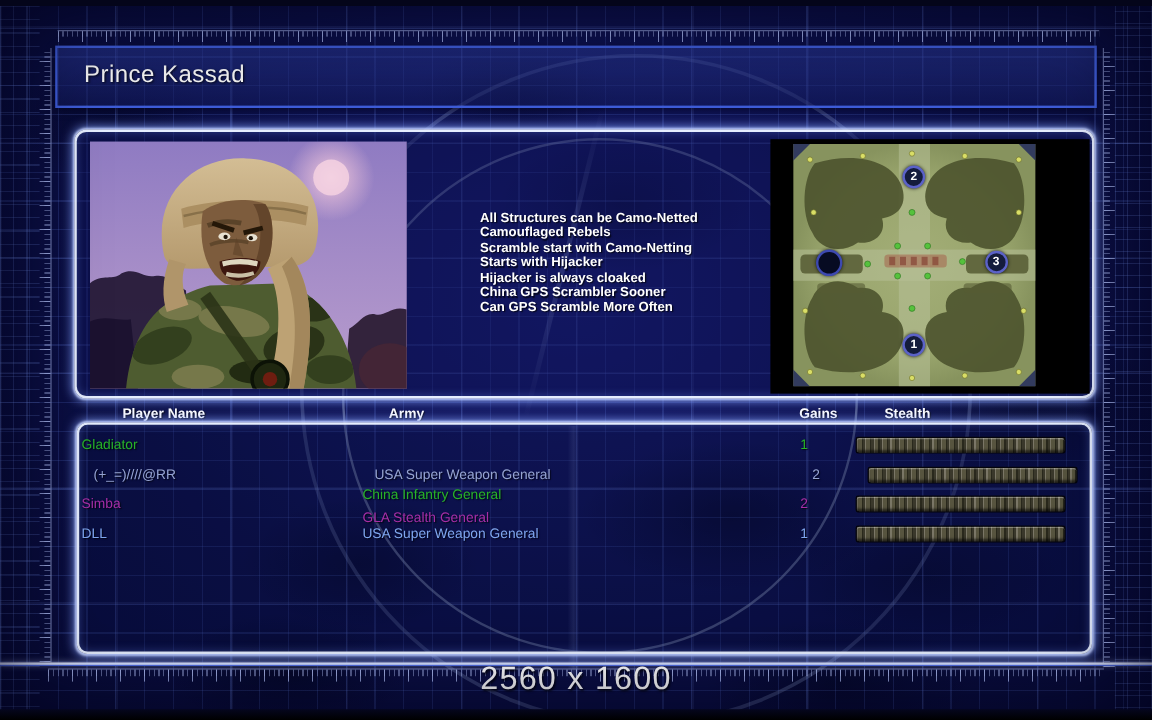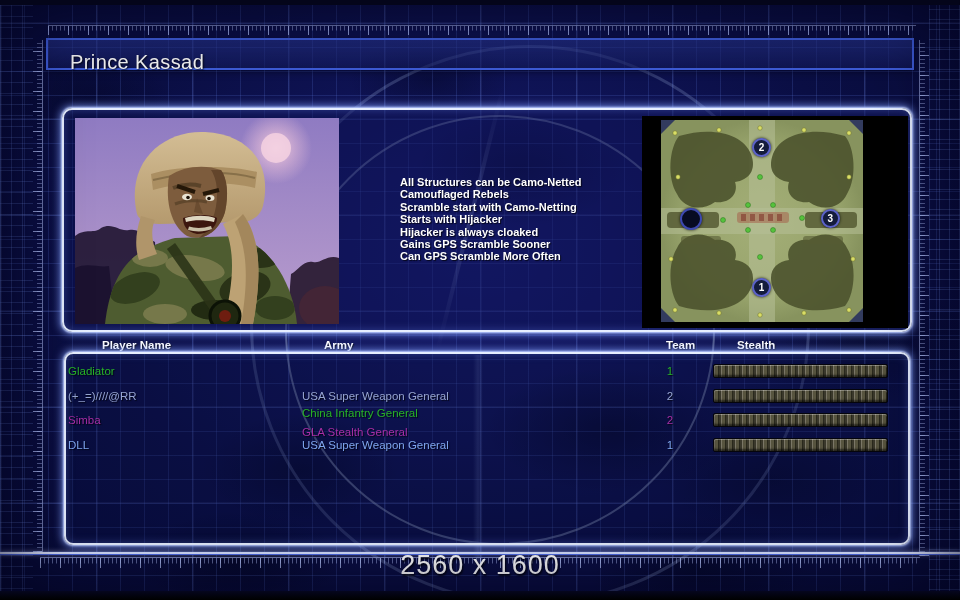--- a/index.html
+++ b/index.html
@@ -71,21 +71,21 @@
       repeating-linear-gradient(0deg, rgba(185,200,255,.42) 0 1px, transparent 1px 4px);
     background-size:100% 100%, 55% 100%; background-position:right top, right top; }
   .ruler-right { left:919px; top:40px; width:10px; height:516px;
     border-left:1px solid rgba(185,200,255,.55);
     background-image:
       repeating-linear-gradient(0deg, rgba(185,200,255,.7) 0 1px, transparent 1px 20px),
       repeating-linear-gradient(0deg, rgba(185,200,255,.42) 0 1px, transparent 1px 4px);
     background-size:100% 100%, 55% 100%; background-position:left top, left top; }
 
   
-  .title-bar { left:46px; top:38px; width:868px; height:32px;
+  .title-bar { left:46px; top:38px; width:868px; height:52px;
     border:2px solid #3e5cd8;
     background:linear-gradient(180deg, rgba(42,57,152,.55), rgba(18,25,90,.6));
     box-shadow:0 2px 6px rgba(0,0,20,.5); }
   .title-text { left:22px; top:11px; font-size:20px; color:#f5f5f5; letter-spacing:.4px;
     text-shadow:1px 1px 2px rgba(0,0,0,.8); }
 
   
   .glow-panel { border:2px solid #e6eeff; border-radius:10px;
     box-shadow:0 0 9px 2px rgba(130,160,255,.85), 0 0 2px 1px #fff,
                inset 0 0 8px rgba(100,130,230,.4);
@@ -230,21 +230,21 @@
         <circle cx="150" cy="198" r="6" fill="#6e1d10"></circle>
       </svg>
     </div>
 
     <div class="abs abilities">
         <div class="ability-line">All Structures can be Camo-Netted</div>
         <div class="ability-line">Camouflaged Rebels</div>
         <div class="ability-line">Scramble start with Camo-Netting</div>
         <div class="ability-line">Starts with Hijacker</div>
         <div class="ability-line">Hijacker is always cloaked</div>
-        <div class="ability-line">Gains GPS Scramble Sooner</div>
+        <div class="ability-line">China GPS Scrambler Sooner</div>
         <div class="ability-line">Can GPS Scramble More Often</div>
       </div>
 
     <div class="abs minimap-box">
       <div class="abs map">
         <svg width="202" height="202" viewBox="0 0 202 202">
           <defs>
             <radialGradient id="mapVig">
               <stop offset="0%" stop-color="#a3ae77"></stop>
                 <stop offset="75%" stop-color="#98a46c"></stop>
@@ -305,36 +305,36 @@
             <div class="map-marker" style="left: 84%; top: 49%;">3</div>
             <div class="map-marker" style="left: 50%; top: 83%;">1</div>
             <div class="map-marker player" style="left: 15%; top: 49%;"></div>
           </div>
       </div>
     </div>
   </div>
 
   <div class="abs col-header hdr-name">Player Name</div>
   <div class="abs col-header hdr-army">Army</div>
-  <div class="abs col-header hdr-team">Team</div>
+  <div class="abs col-header hdr-team">Gains</div>
   <div class="abs col-header hdr-progress">Stealth</div>
 
   <div class="abs glow-panel lower-panel">
     <div class="abs" style="inset:0">
         <div class="player-row" style="top: 8px;">
           <span class="cell-name" style="color: rgb(39, 179, 39);">Gladiator</span>
           <span class="cell-army" style="color: rgb(39, 179, 39); margin-top: 42px;">China Infantry General</span>
           <span class="cell-team" style="color: rgb(39, 179, 39);">1</span>
           <span class="cell-progress">
             <div class="progress-track">
               <div class="progress-fill" style="width: 100%;"></div>
             </div>
           </span>
         </div>
-        <div class="player-row" style="top: 32.6px;">
+        <div class="player-row" style="top: 32.6px; margin-left: 10px;">
           <span class="cell-name" style="color: rgb(150, 164, 210);">(+_=)////@RR</span>
           <span class="cell-army" style="color: rgb(150, 164, 210);">USA Super Weapon General</span>
           <span class="cell-team" style="color: rgb(150, 164, 210);">2</span>
           <span class="cell-progress">
             <div class="progress-track">
               <div class="progress-fill" style="width: 100%;"></div>
             </div>
           </span>
         </div>
         <div class="player-row" style="top: 57.2px;">

